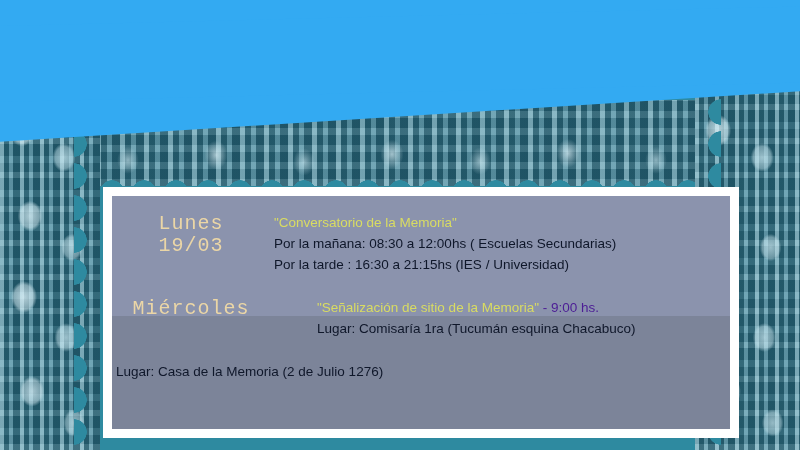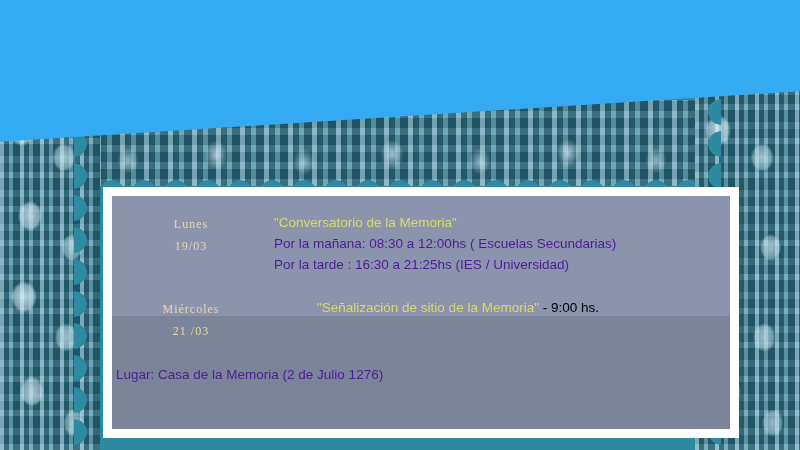--- a/index.html
+++ b/index.html
@@ -172,42 +172,42 @@
     align-items: flex-start;
   }
   .row-lunes     { padding-top: 4px; }
   .row-miercoles { padding-top: 22px; gap: 43px; }
   .row-viernes   { padding-top: 22px; }
 
   .date-cell {
     width: 158px;
     flex: 0 0 158px;
     text-align: center;
-    font-family: Liberation Serif, serif;
-    font-size: 12px;
+    font-family: Liberation Mono, monospace;
+    font-size: 20px;
     line-height: 22px;
     color: #EBD6A6;
     letter-spacing: 1px;
     padding-top: 1px;
   }
   .date-cell .dow { display: block; }
   .date-cell .dnum { display: block; }
 
   .detail-cell {
     flex: 1 1 auto;
     padding-left: 4px;
   }
   .detail-line {
     font-size: 13.5px;
     line-height: 21px;
-    color: #4c1d95;
+    color: #0f172a;
     white-space: nowrap;
   }
   .detail-line.title-line { color: #D9DC62; }
-  .detail-line .suffix { color: #000000; }
+  .detail-line .suffix { color: #4c1d95; }
 </style>
 </head>
 <body>
 
 <div id="poster">
 
   <div class="collage-top">
     <div class="collage-top-heads"></div>
   </div>
   <div class="collage-top-scallop"></div>
@@ -237,33 +237,33 @@
         <div class="row row-lunes">
           <div class="date-cell">
             <span class="dow">Lunes</span>
             <span class="dnum">19/03</span>
           </div>
           <div class="detail-cell">
             <div class="detail-line title-line">
               <span>"Conversatorio de la Memoria"</span><span class="suffix"></span>
             </div>
             <div class="detail-line">Por la mañana:  08:30 a 12:00hs ( Escuelas Secundarias)</div>
-            <div class="detail-line">Por la tarde : 16:30 a 21:25hs (IES / Universidad)</div>
+            <div class="detail-line">Por la tarde : 16:30 a 21:15hs (IES / Universidad)</div>
           </div>
         </div>
 
         <div class="row row-miercoles">
           <div class="date-cell">
             <span class="dow">Miércoles</span>
-            <span class="dnum">21 /03</span>
           </div>
           <div class="detail-cell">
             <div class="detail-line title-line">
               <span>"Señalización de sitio de la Memoria"</span><span class="suffix"> - 9:00 hs.</span>
             </div>
+            <div class="detail-line">Lugar: Comisaría 1ra (Tucumán esquina Chacabuco)</div>
           </div>
         </div>
 
         <div class="row row-viernes">
           <div class="detail-cell">
             <div class="detail-line">Lugar: Casa de la Memoria (2 de Julio 1276)</div>
           </div>
         </div>
 
       </div>

